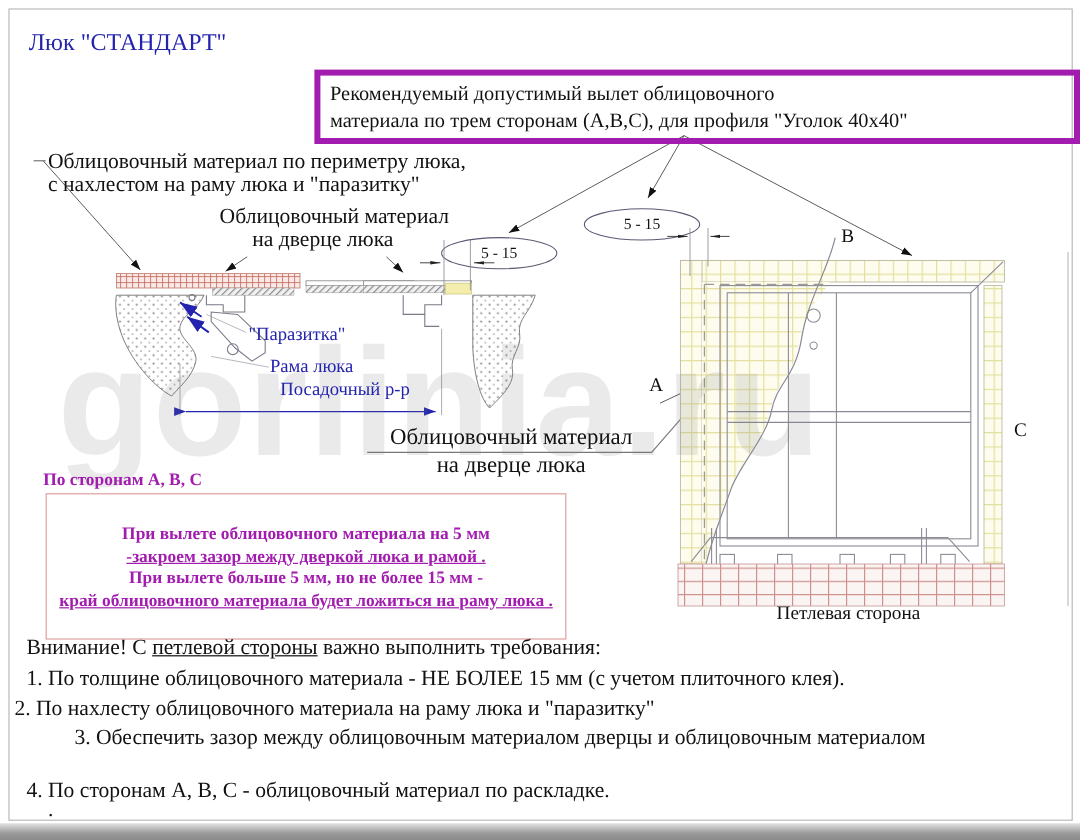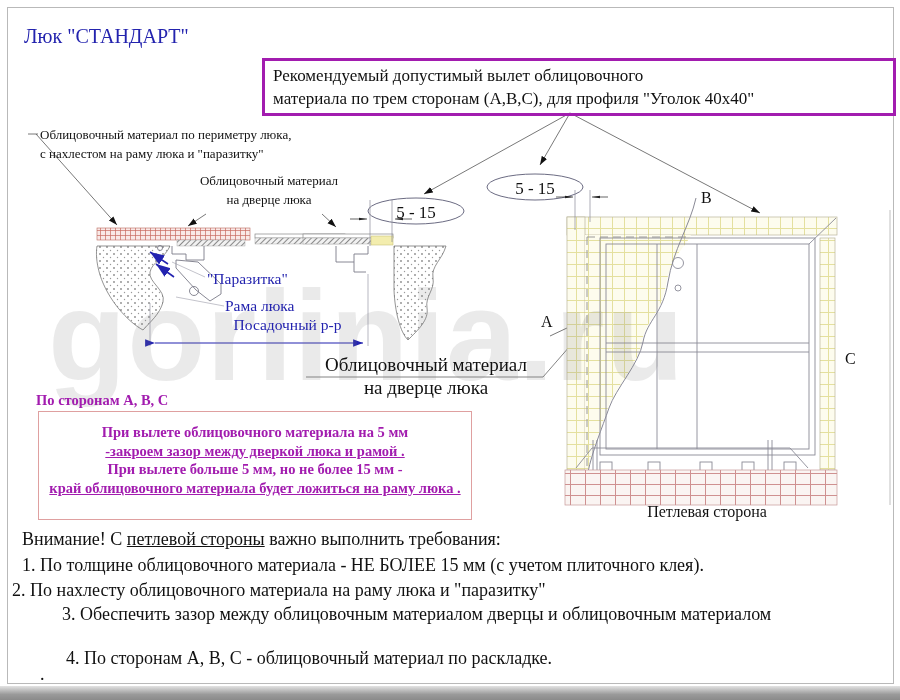--- a/index.html
+++ b/index.html
@@ -8,30 +8,30 @@
   .page-border{position:absolute;left:7px;top:7px;width:885px;height:675px;
                border:1px solid #b9b9b9;pointer-events:none;}
   .bottom-bar{position:absolute;left:0;top:686px;width:900px;height:14px;
               background:linear-gradient(180deg,#e3e3e3 0%,#9a9a9a 60%,#8a8a8a 100%);}
   .watermark{position:absolute;left:48px;top:262px;width:820px;font-family:"Liberation Sans",sans-serif;
              font-size:128px;font-weight:bold;color:rgba(125,125,125,0.16);letter-spacing:1px;
              z-index:3;pointer-events:none;white-space:nowrap;}
   svg.draw{position:absolute;left:0;top:0;z-index:2;}
   .txt{position:absolute;z-index:4;white-space:nowrap;}
   .title{left:24px;top:25px;font-size:20px;color:#2323ae;}
-  .recbox{left:262px;top:58px;width:612px;border:3px solid #a21caf;padding:3px 8px;
+  .recbox{left:262px;top:58px;width:612px;border:5px solid #a21caf;padding:3px 8px;
           font-size:17px;line-height:23px;white-space:normal;}
-  .lbl-small{font-size:13px;line-height:19px;}
+  .lbl-small{font-size:18px;line-height:19px;}
   .lbl-blue{color:#2323ae;font-size:15.5px;}
-  .dim{font-size:17px;}
+  .dim{font-size:13px;}
   .biglbl{font-size:19px;line-height:23px;text-align:center;}
   .sideletter{font-size:16px;}
   .rednote{color:#a21caf;font-weight:bold;font-size:14.5px;}
   .redbox{left:38px;top:411px;width:432px;height:96px;border:1px solid #dfa0a0;
-          text-align:center;padding-top:11px;line-height:18.5px;white-space:normal;}
+          text-align:center;padding-top:24px;line-height:18.5px;white-space:normal;}
   .u{text-decoration:underline;}
   .note{font-size:18px;}
   .center{text-align:center;}
 </style>
 </head>
 <body>
 
 <div id="stage">
 
   <div class="page-border"></div>
@@ -235,17 +235,17 @@
     <div class="u">-закроем зазор между дверкой люка и рамой .</div>
     <div>При вылете больше 5 мм, но не более 15 мм -</div>
     <div class="u">край облицовочного материала будет ложиться на раму люка .</div>
   </div>
 
   <div class="txt note" style="left:22px;top:529px;"><span>Внимание! С </span><span class="u">петлевой стороны</span><span> важно выполнить требования:</span></div>
 
   <div class="txt note" style="left:22px;top:555px;">1. По толщине облицовочного материала - НЕ БОЛЕЕ 15 мм (с учетом плиточного клея).</div>
   <div class="txt note" style="left:12px;top:580px;">2. По нахлесту облицовочного материала на раму люка и "паразитку"</div>
   <div class="txt note" style="left:22px;top:604px;margin-left:40px;">3. Обеспечить зазор между облицовочным материалом дверцы и облицовочным материалом</div>
-  <div class="txt note" style="left:22px;top:648px;margin-left:44px;">4. По сторонам А, В, С - облицовочный материал по раскладке.</div>
+  <div class="txt note" style="left:22px;top:648px;">4. По сторонам А, В, С - облицовочный материал по раскладке.</div>
   <div class="txt note" style="left:40px;top:664px;">.</div>
 
   <div class="bottom-bar"></div>
 </div>
 
 </body></html>

